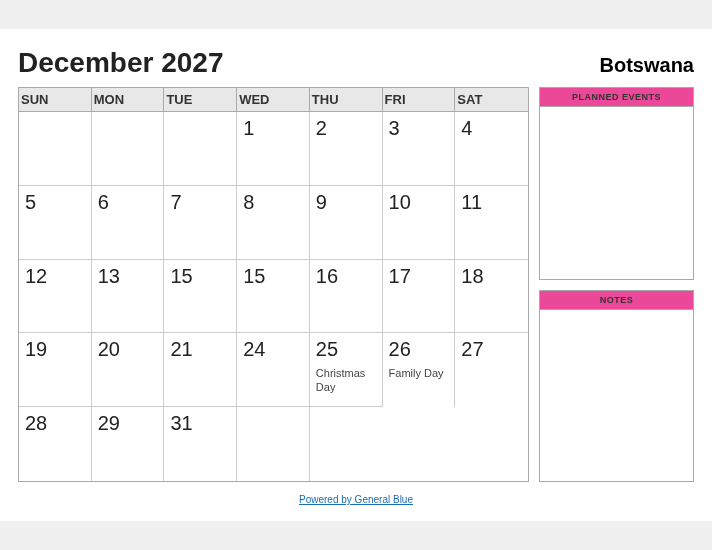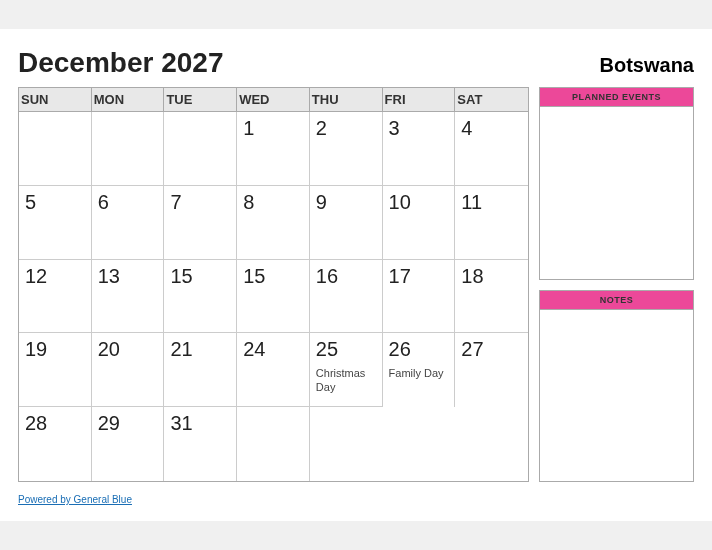--- a/index.html
+++ b/index.html
@@ -113,21 +113,21 @@
       color: #333;
       letter-spacing: 0.5px;
     }
     .panel-body {
       flex: 1;
       background: #fff;
     }
     .planned-events-panel { flex: 1; }
     .notes-panel { flex: 1; }
     .footer {
-      text-align: left;
+      text-align: center;
       margin-top: 12px;
       font-size: 10px;
     }
     .footer a {
       color: #1a6eb5;
       text-decoration: underline;
     }
   </style>
 </head>
 <body>

